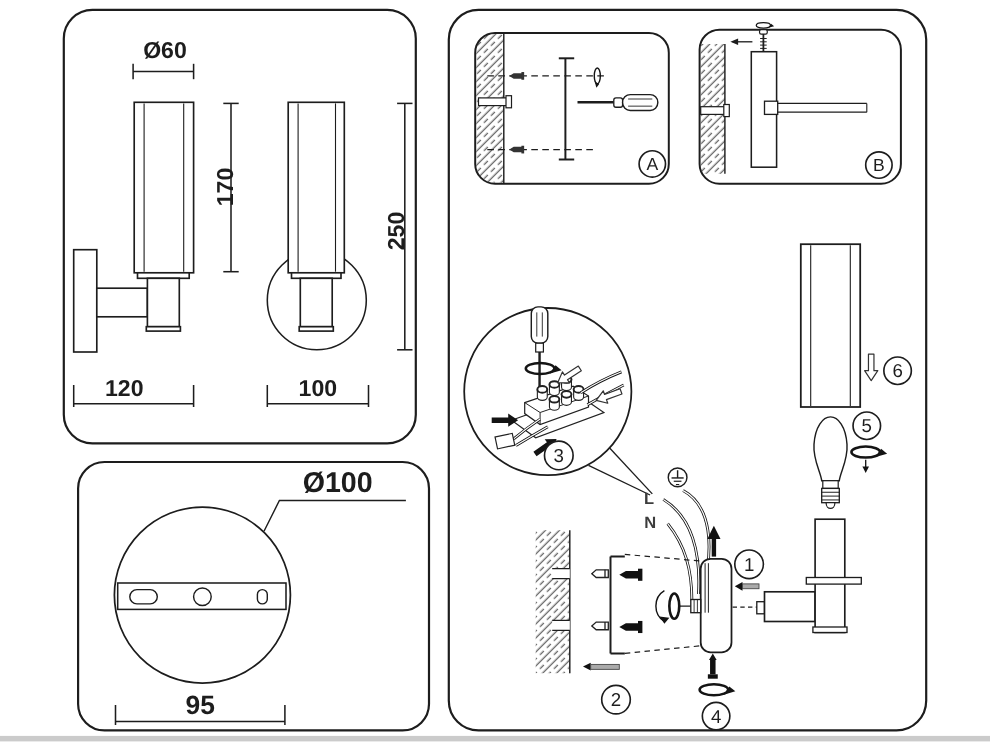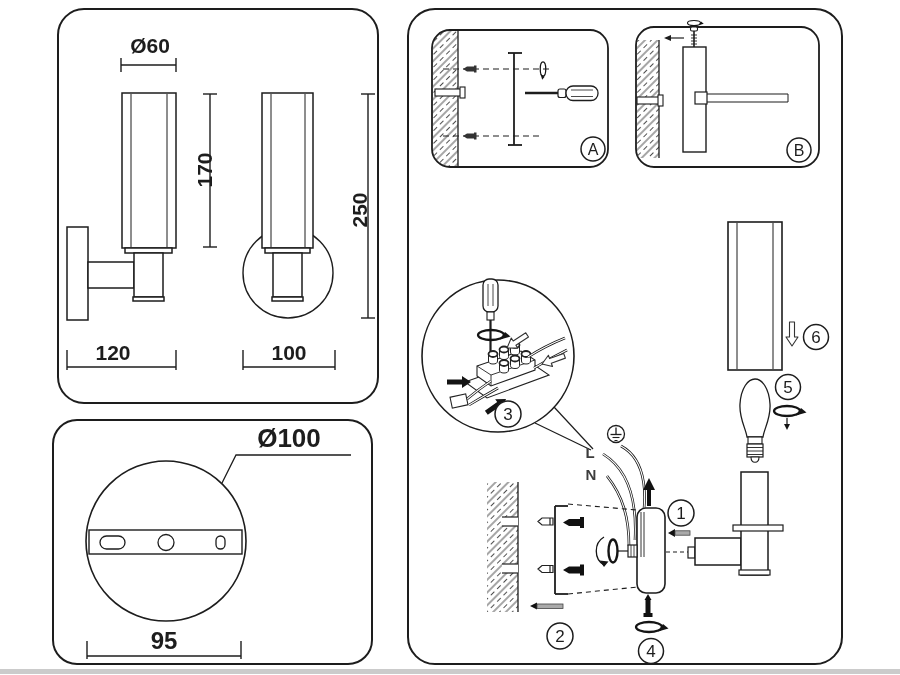--- a/index.html
+++ b/index.html
@@ -74,21 +74,21 @@
 
   <g stroke="#1d1d1d" stroke-width="1.4">
     <line x1="186" y1="359" x2="278" y2="359"></line>
     <line x1="186" y1="342" x2="186" y2="362"></line>
     <line x1="278" y1="342" x2="278" y2="362"></line>
   </g>
   <text class="dim" x="232" y="348" dy="4">100</text>
 </svg>
 </div>
 
-<div class="panel" style="left:52px;top:419px">
+<div class="panel" style="left:70px;top:419px">
 <svg width="321" height="246" viewBox="0 0 321 246">
   <rect x="1" y="1" width="319" height="244" rx="24" fill="#fff" stroke="#1d1d1d" stroke-width="2"></rect>
 
   <text class="dim-big" x="237" y="19" dy="9">Ø100</text>
   <polyline points="299,36 184,36 170,64" fill="none" stroke="#1d1d1d" stroke-width="1.3"></polyline>
 
   <g fill="#fff" stroke="#1d1d1d">
     <circle cx="114" cy="122" r="80" stroke-width="1.6"></circle>
     <rect x="37" y="111" width="153" height="24" stroke-width="1.4"></rect>
     <rect x="48" y="117" width="25" height="13" rx="6.5" stroke-width="1.3"></rect>

